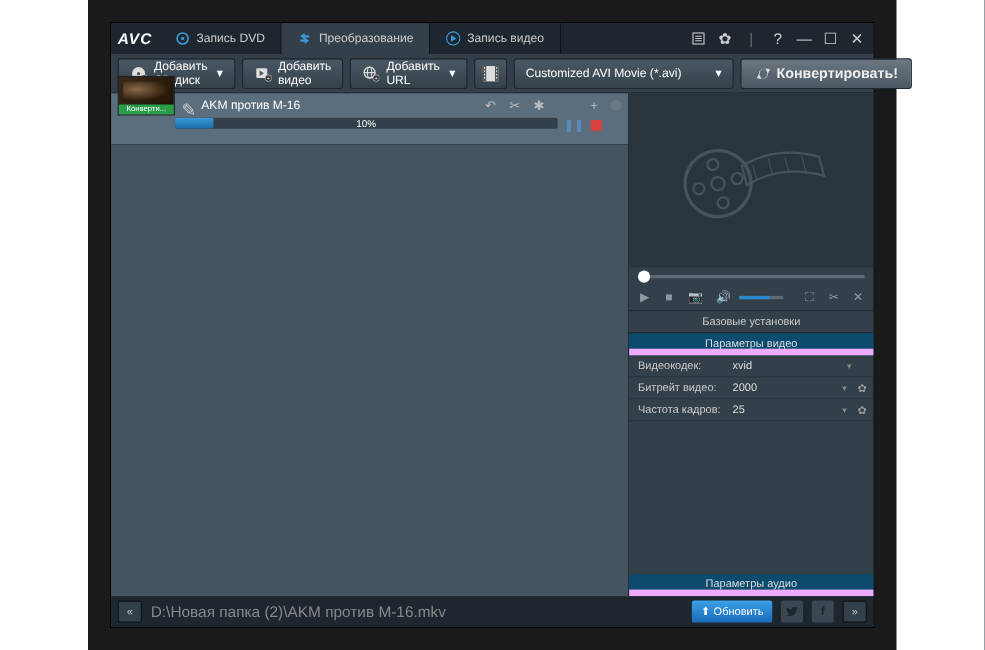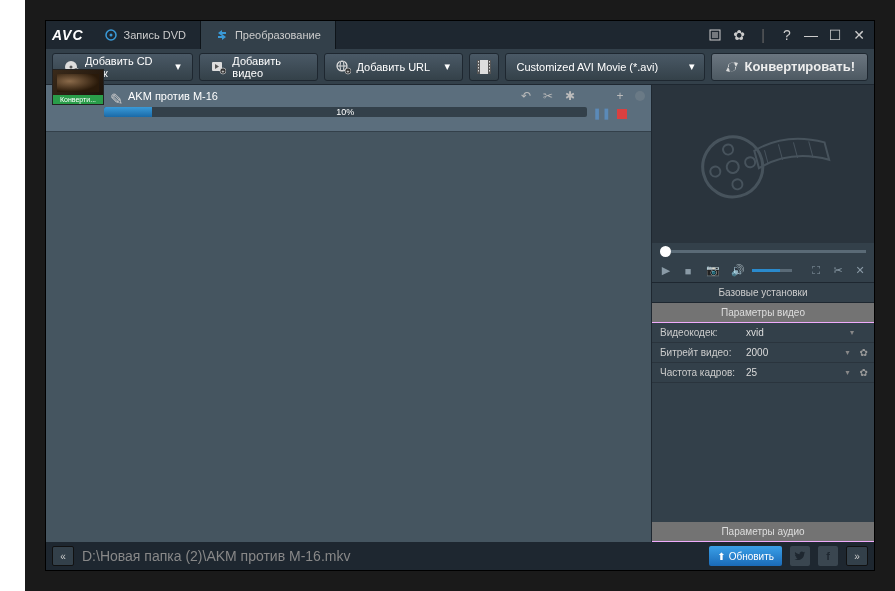--- a/index.html
+++ b/index.html
@@ -1,17 +1,17 @@
 <!DOCTYPE html>
 <html><head>
 <meta charset="utf-8">
 <style>
 * { margin: 0; padding: 0; box-sizing: border-box; font-family: Arial, sans-serif; }
 body { background: #fff; display: flex; justify-content: center; align-items: flex-start; }
-.window { width: 895px; height: 591px; background: #1a1a1a; position: relative; padding: 20px; margin-left: 25px; }
+.window { width: 735px; height: 591px; background: #1a1a1a; position: relative; padding: 20px; }
 .app { width: 100%; height: 100%; background: #33404a; border: 1px solid #000; position: relative; display: flex; flex-direction: column; }
 
 
 .titlebar { height: 28px; background: #1e2730; display: flex; align-items: center; padding: 0 6px; }
 .logo { color: #fff; font-weight: bold; font-size: 14px; letter-spacing: 1px; margin-right: 6px; font-style: italic; }
 .tabs { display: flex; flex: 1; height: 100%; }
 .tab { display: flex; align-items: center; padding: 0 14px; color: #ccc; font-size: 11px; cursor: pointer; border-right: 1px solid #0e1419; position: relative; }
 .tab.active { background: #33404a; }
 .tab-icon { width: 14px; height: 14px; margin-right: 6px; display: inline-flex; align-items: center; justify-content: center; }
 .title-actions { display: flex; gap: 6px; align-items: center; }
@@ -54,21 +54,21 @@
 .slider-wrap { height: 16px; padding: 2px 8px; display: flex; align-items: center; }
 .slider-track { flex: 1; height: 3px; background: #5a6a76; position: relative; }
 .slider-thumb { position: absolute; left: 0; top: -4px; width: 11px; height: 11px; background: #fff; border-radius: 50%; }
 .preview-controls { height: 24px; display: flex; align-items: center; padding: 0 6px; gap: 6px; border-bottom: 1px solid #1e2730; }
 .pc-btn { color: #8a9aa6; font-size: 11px; cursor: pointer; display: flex; align-items: center; justify-content: center; width: 16px; }
 .vol-slider { width: 40px; height: 3px; background: #5a6a76; position: relative; }
 .vol-fill { position: absolute; left: 0; top: 0; bottom: 0; width: 70%; background: #2a8acc; }
 .pc-spacer { flex: 1; }
 
 .settings-header { height: 20px; background: #33404a; color: #ccc; font-size: 10px; text-align: center; line-height: 20px; border-bottom: 1px solid #1e2730; }
-.settings-subheader { height: 20px; background: #737373; color: #ddd; font-size: 10px; text-align: center; line-height: 20px; border-bottom: 1px solid #f0abfc; cursor: pointer; }
+.settings-subheader { height: 20px; background: #0c4a6e; color: #ddd; font-size: 10px; text-align: center; line-height: 20px; border-bottom: 6px solid #f0abfc; cursor: pointer; }
 .param-row { height: 20px; display: flex; align-items: center; border-bottom: 1px solid #2a343d; font-size: 10px; }
 .param-label { width: 90px; padding-left: 8px; color: #ccc; }
 .param-value { flex: 1; color: #ddd; padding-left: 4px; }
 .param-chev { color: #888; font-size: 8px; padding: 0 4px; cursor: pointer; }
 .param-gear { color: #999; font-size: 10px; padding: 0 6px; cursor: pointer; }
 .settings-spacer { flex: 1; }
 
 
 .statusbar { height: 28px; background: #1e2730; display: flex; align-items: center; padding: 0 6px; gap: 8px; }
 .sb-btn { width: 22px; height: 20px; background: #33404a; border: 1px solid #111; border-radius: 2px; color: #ccc; display: flex; align-items: center; justify-content: center; font-size: 10px; cursor: pointer; }
@@ -94,20 +94,29 @@
         </span>
         <span>Запись DVD</span>
       </div>
       <div class="tab active">
         <span class="tab-icon">
           <svg width="14" height="14" viewBox="0 0 14 14">
                 <path d="M3 5 L7 2 L7 4 L11 4 L11 6 L7 6 L7 8 Z M11 9 L7 12 L7 10 L3 10 L3 8 L7 8 L7 6 Z" fill="#3a9ad8"></path>
               </svg>
         </span>
         <span>Преобразование</span>
+      </div>
+      <div class="tab">
+        <span class="tab-icon">
+          <svg width="14" height="14" viewBox="0 0 14 14">
+                <circle cx="7" cy="7" r="6" fill="none" stroke="#3a9ad8" stroke-width="1"></circle>
+                <path d="M5 4 L10 7 L5 10 Z" fill="#3a9ad8"></path>
+              </svg>
+        </span>
+        <span>Запись видео</span>
       </div>
     </div>
     <div class="title-actions">
       <span class="title-btn">
             <svg width="14" height="14" viewBox="0 0 14 14">
               <rect x="2" y="2" width="10" height="10" fill="none" stroke="#ccc"></rect>
               <line x1="4" y1="5" x2="10" y2="5" stroke="#ccc"></line>
               <line x1="4" y1="7" x2="10" y2="7" stroke="#ccc"></line>
               <line x1="4" y1="9" x2="10" y2="9" stroke="#ccc"></line>
             </svg>

